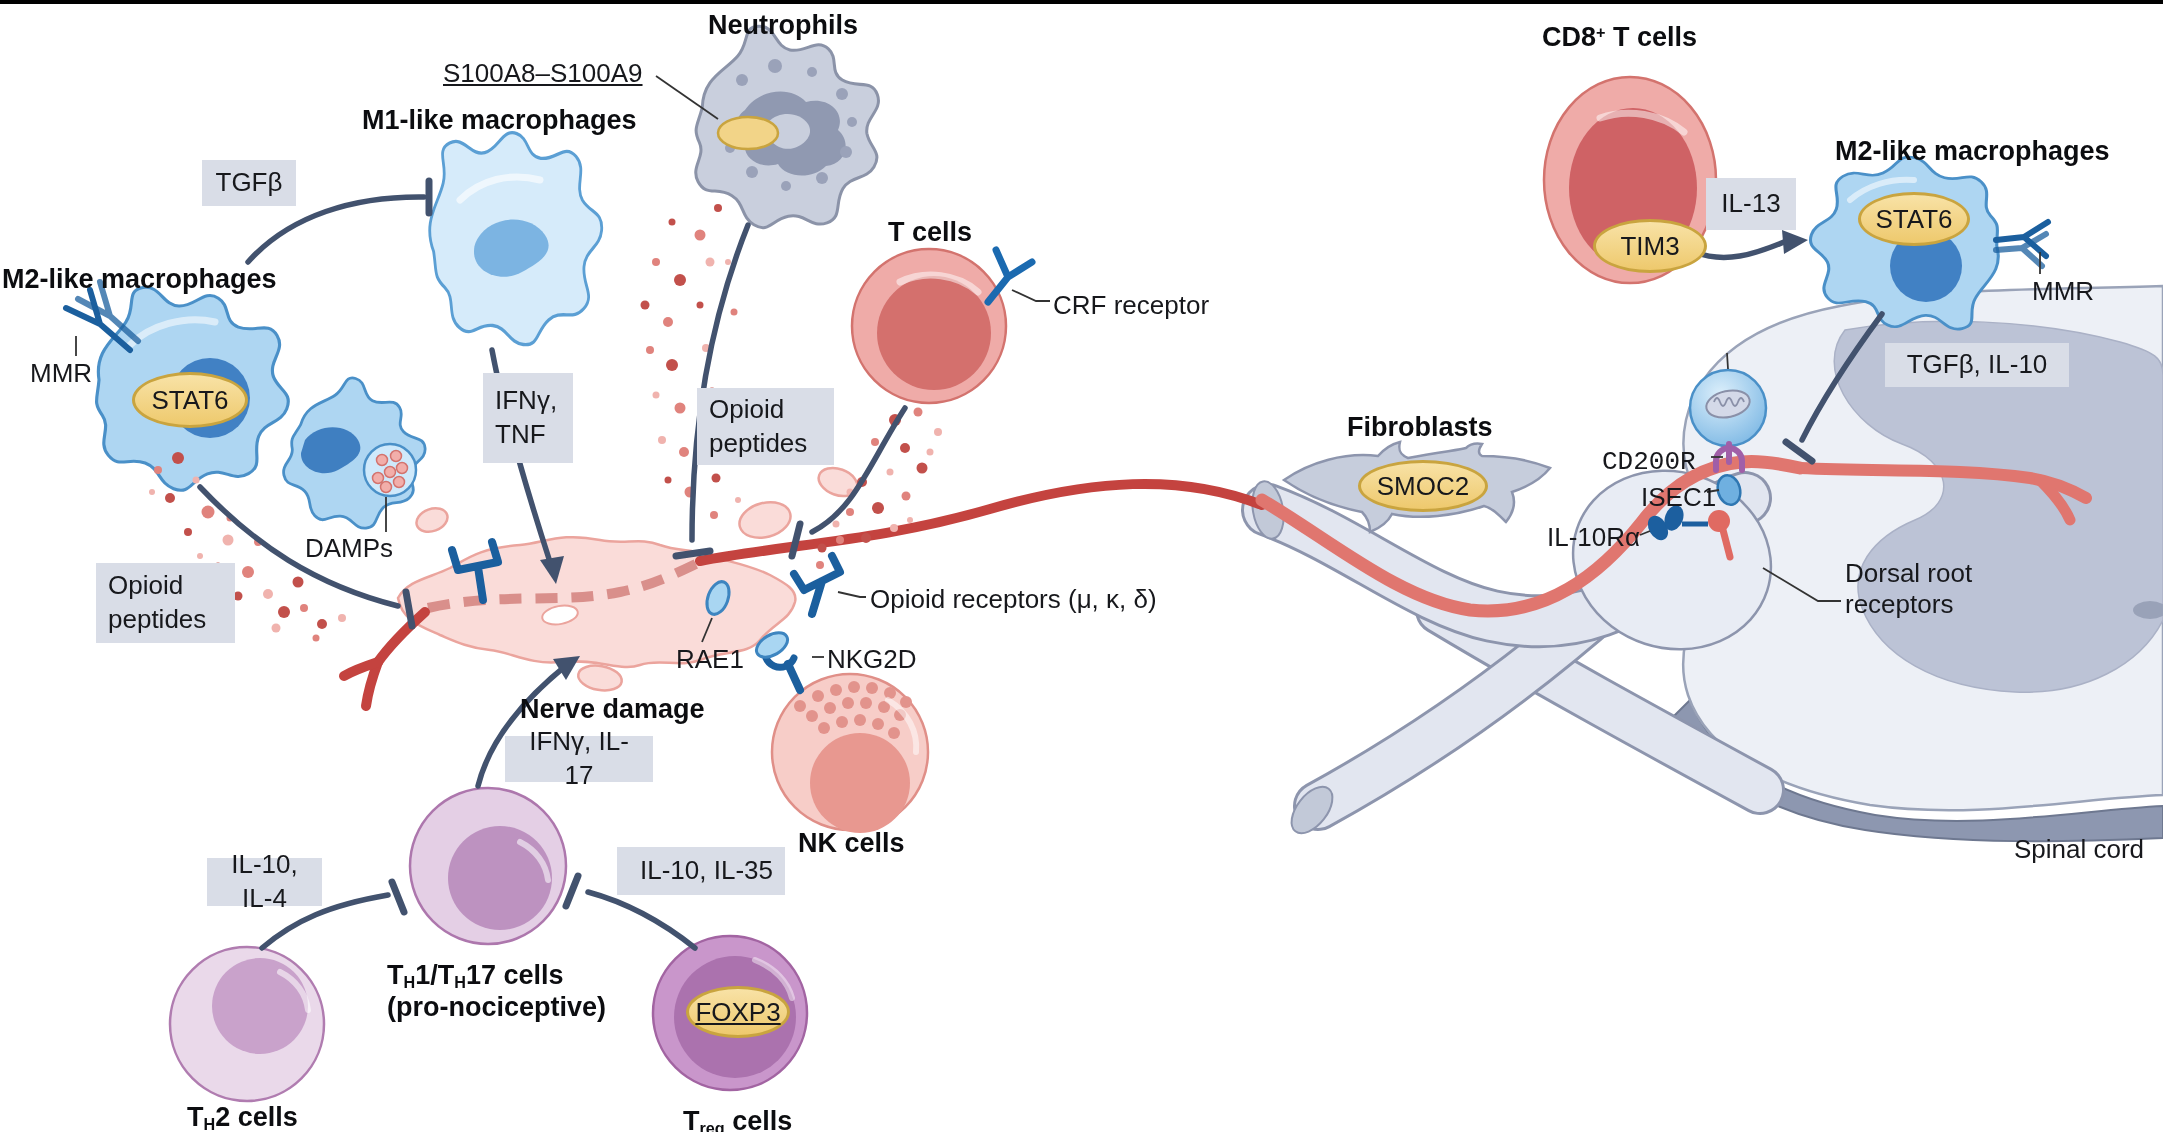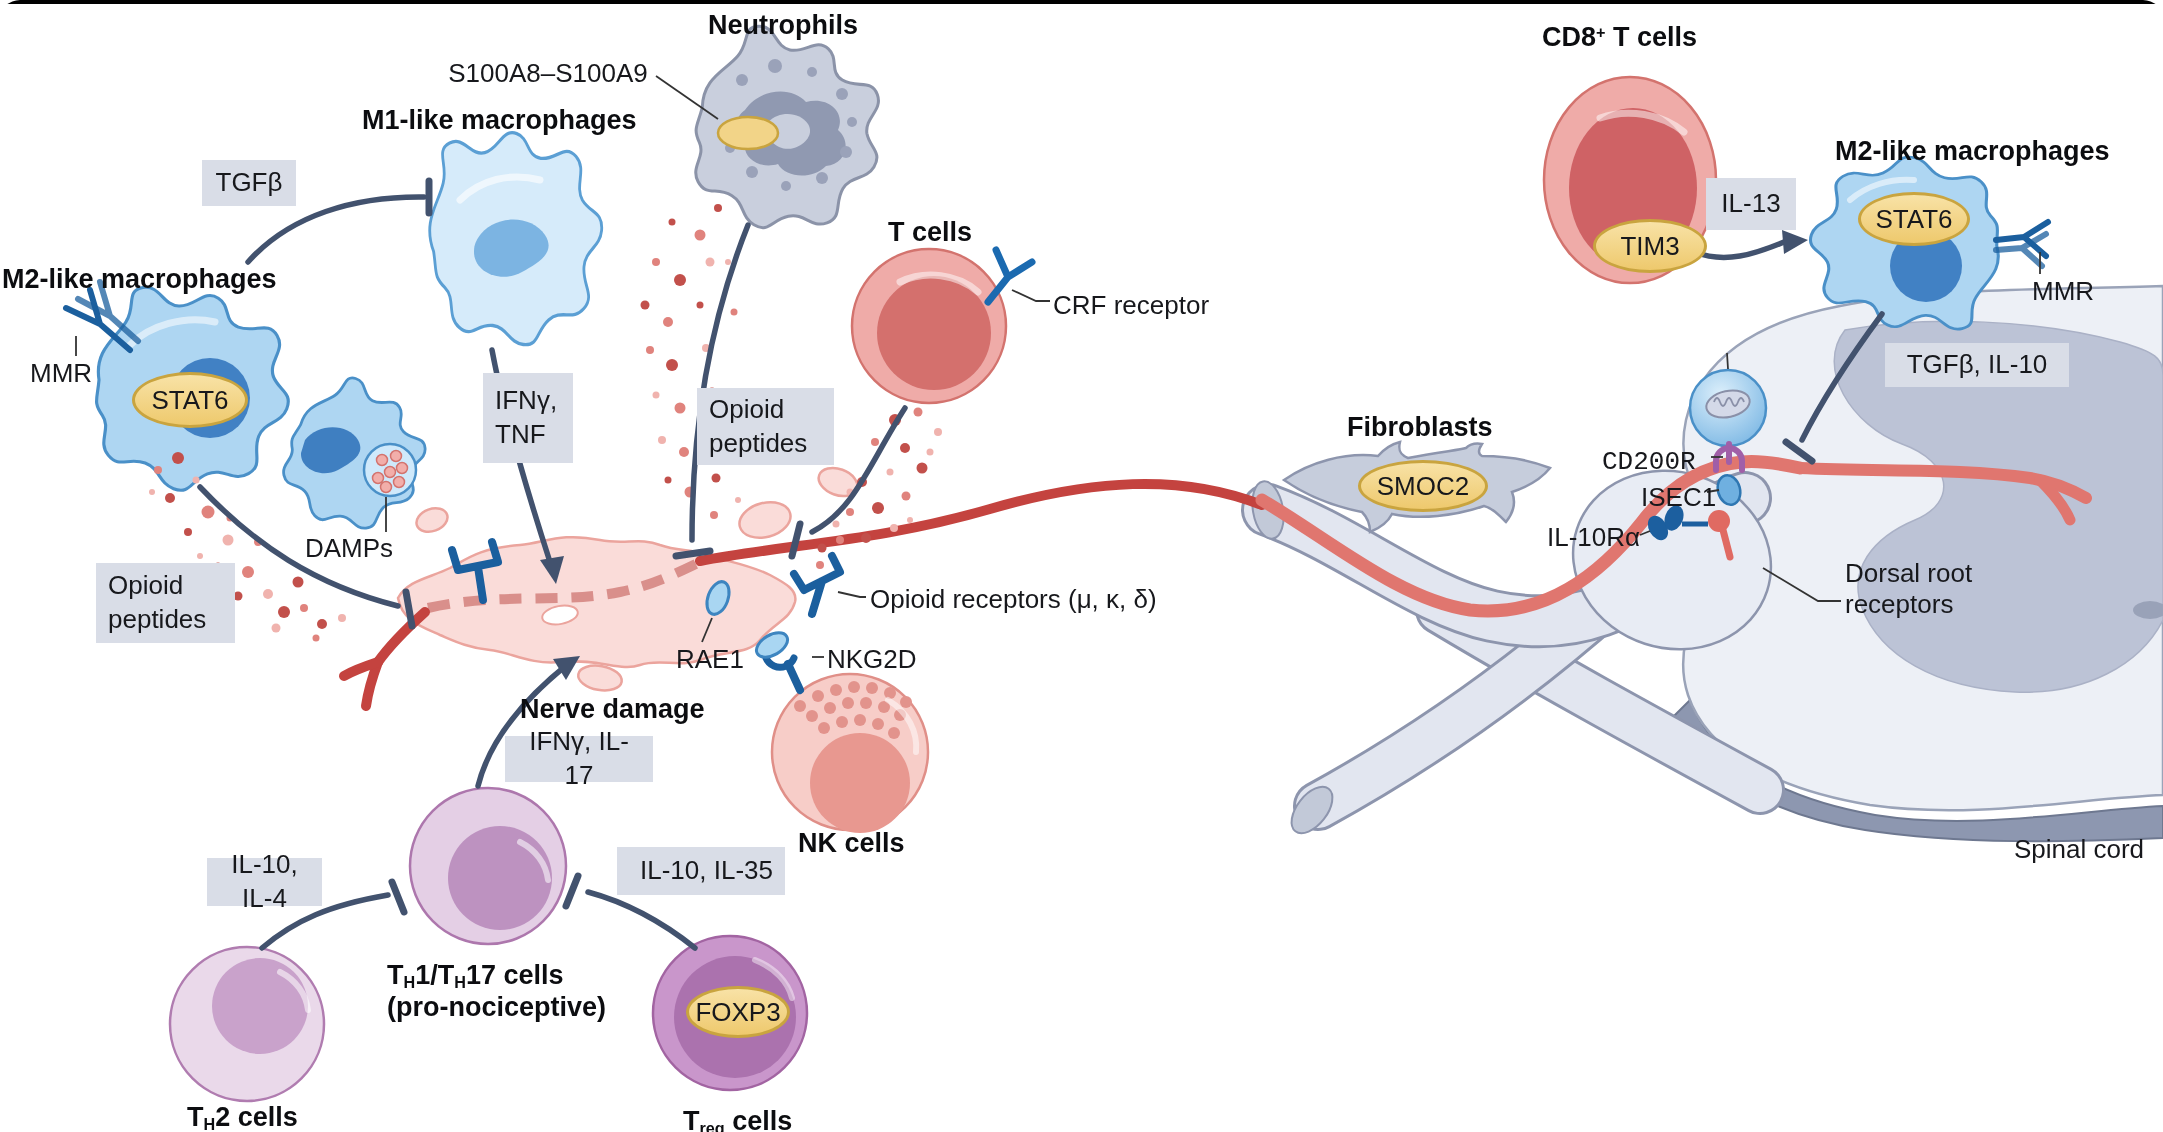--- a/index.html
+++ b/index.html
@@ -1,34 +1,33 @@
 <!DOCTYPE html>
 <html><head>
 <meta charset="utf-8">
 <style>
   html,body{margin:0;padding:0;background:#fff;}
   .stage{
     position:relative;width:2163px;height:1132px;background:#ffffff;overflow:hidden;
     font-family:"Liberation Sans", sans-serif;
-    border-radius:20px;
   }
   .topline{position:absolute;left:0;top:0;width:100%;height:4px;background:#000;}
   svg.art{position:absolute;left:0;top:0;}
   .lbl{position:absolute;color:#17181c;font-size:26px;line-height:1.2;white-space:nowrap;}
   .ttl{position:absolute;color:#0c0d10;font-size:27px;font-weight:700;line-height:1.15;white-space:nowrap;}
   .mbox{position:absolute;background:#d9dde7;color:#17181c;font-size:26px;line-height:1.3;
         display:flex;flex-direction:column;justify-content:center;padding:4px 12px;box-sizing:border-box;}
   .mbox.center{align-items:center;text-align:center;}
   .oval{position:absolute;display:flex;align-items:center;justify-content:center;
         background:linear-gradient(180deg,#f8e2a6,#eec96d);border:3px solid #c9a43f;border-radius:50%;
         font-size:26px;color:#17181c;box-sizing:border-box;}
   .sb{font-size:0.6em;vertical-align:-0.25em;}
   .sp{font-size:0.6em;vertical-align:0.5em;}
   .ctr{text-align:center;}
-  .rt{text-align:center;}
+  .rt{text-align:left;text-decoration:underline;}
 </style>
 </head>
 <body>
 
 <div class="stage">
 <div class="topline"></div>
 
 <svg class="art" width="2163" height="1132" viewBox="0 0 2163 1132">
   <defs>
     <path id="blob" d="M -98 12 C -112 -20 -92 -38 -86 -60 C -80 -80 -96 -94 -78 -102 C -60 -110 -52 -88 -34 -92 C -16 -96 -12 -118 6 -112 C 22 -107 18 -88 36 -86 C 56 -84 66 -102 80 -88 C 94 -74 78 -58 88 -42 C 98 -28 114 -30 112 -10 C 110 8 92 10 90 28 C 88 48 104 58 90 72 C 76 86 62 72 46 84 C 30 96 34 112 14 110 C -4 108 -6 92 -24 90 C -44 88 -50 104 -66 92 C -82 80 -70 62 -84 50 C -98 38 -94 34 -98 12 Z"></path>
@@ -383,21 +382,21 @@
       <span>IL-10, IL-4</span>
     </div>
 <div class="mbox center" style="left:617px;top:847px;width:168px;height:48px;align-items:flex-end;">
       <span>IL-10, IL-35</span>
     </div>
 <div class="ttl" style="left:387px;top:960px;">
   <div><span>T</span><span class="sb">H</span><span>1/T</span><span class="sb">H</span><span>17 cells</span></div>
   <div>(pro-nociceptive)</div>
 </div>
 <div class="ttl" style="left:187px;top:1102px;"><span>T</span><span class="sb">H</span><span>2 cells</span></div>
-<div class="oval" style="left:686px;top:986px;width:104px;height:52px;">
+<div class="oval" style="left:686px;top:986px;width:104px;height:52px;text-decoration:underline;">
       <span>FOXP3</span>
     </div>
 <div class="ttl" style="left:683px;top:1100px;margin-top:6px;"><span>T</span><span class="sb">reg</span><span> cells</span></div>
 
 <div class="ttl" style="left:1542px;top:22px;"><span>CD8</span><span class="sp">+</span><span> T cells</span></div>
 <div class="oval" style="left:1593px;top:219px;width:114px;height:54px;">
       <span>TIM3</span>
     </div>
 <div class="mbox center" style="left:1706px;top:178px;width:90px;height:52px;">
       <span>IL-13</span>

